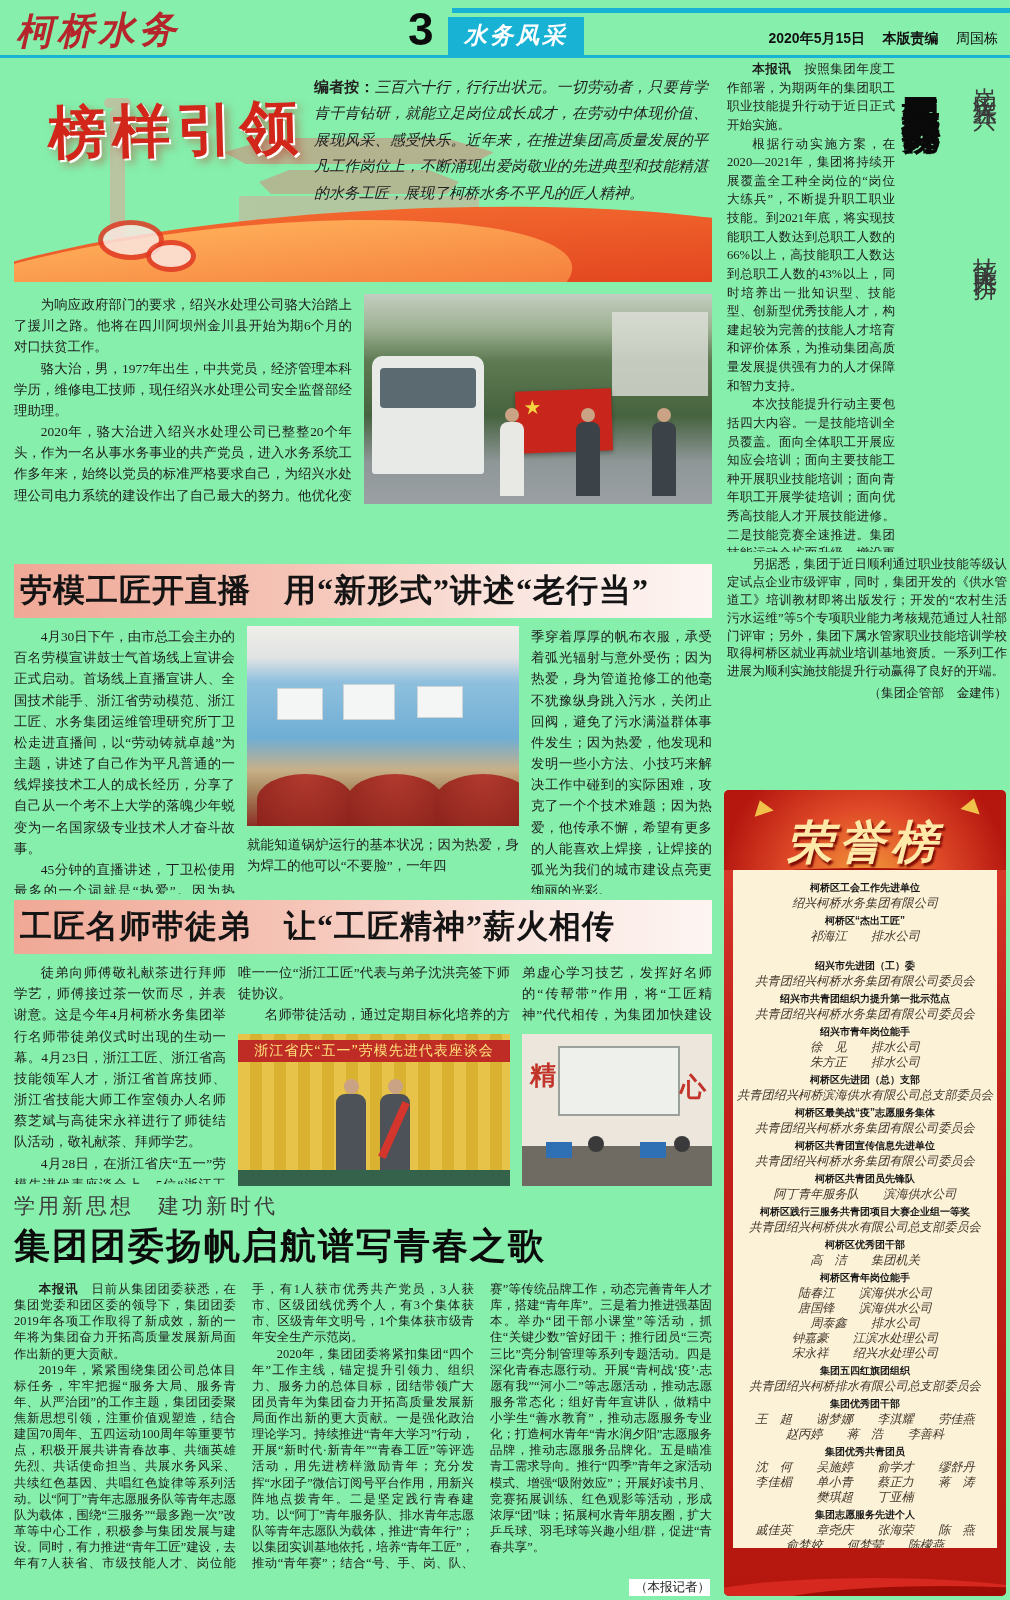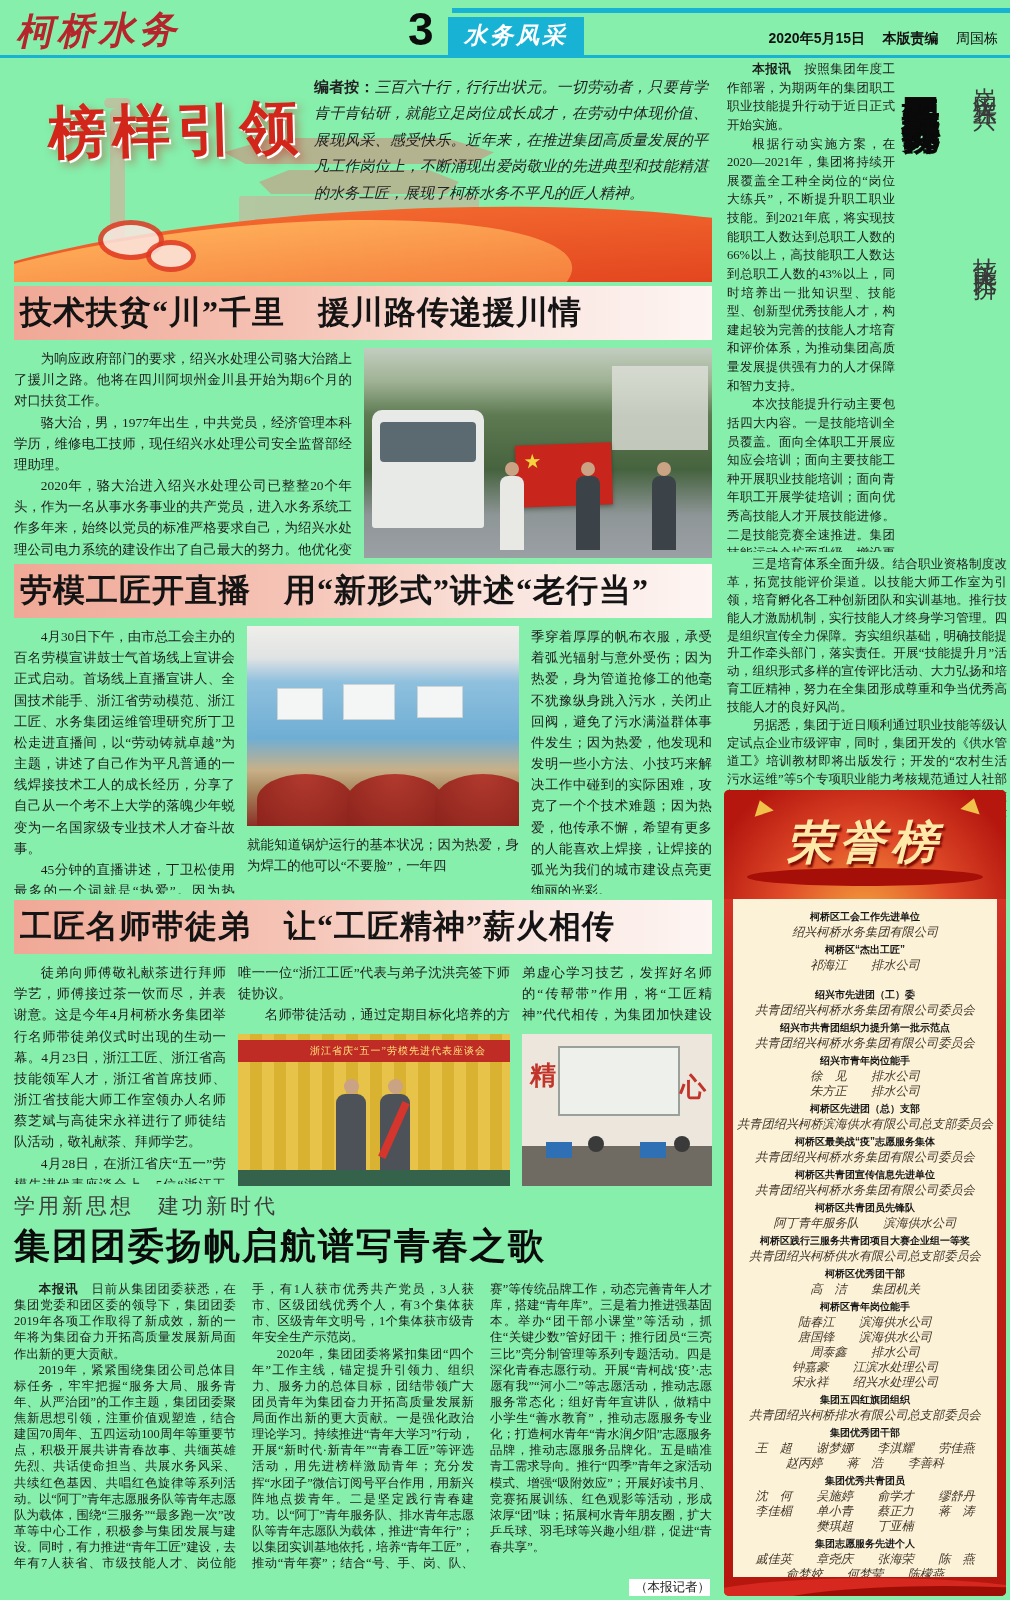--- a/index.html
+++ b/index.html
@@ -59,21 +59,21 @@
   .ph1 .bus .win{position:absolute;left:8px;top:12px;width:96px;height:40px;background:#5a6a70;border-radius:4px;}
   .ph1 .flag{position:absolute;left:152px;top:96px;width:96px;height:62px;background:#c8251c;transform:rotate(-2deg);box-shadow:0 2px 4px rgba(0,0,0,.3);}
   .ph1 .flag span{position:absolute;left:8px;top:4px;color:#f5d23f;font-size:20px;}
   .ph1 .fig{position:absolute;width:24px;height:74px;border-radius:8px 8px 0 0;background:#3c4348;bottom:8px;}
   .ph1 .fig:before{content:"";position:absolute;left:5px;top:-14px;width:14px;height:14px;border-radius:50%;background:#caa284;}
   .ph2{width:272px;height:200px;background:linear-gradient(180deg,#efeeea 0%,#e0e3e3 16%,#8fc0de 28%,#6faed4 56%,#c8b088 72%,#a8885e 82%,#8c2f26 100%);}
   .ph2 .board{position:absolute;background:#f4f6f5;border:1px solid #cdd4d6;}
   .ph2 .cloth{position:absolute;bottom:0;width:96px;height:52px;background:radial-gradient(ellipse at 50% 0,#b23a2e,#8c231c);border-radius:50% 50% 0 0;}
   .ph3{width:272px;height:152px;background:repeating-linear-gradient(90deg,#e7c34a 0 12px,#d9b232 12px 24px);}
   .ph3 .banner{position:absolute;left:0;top:6px;width:100%;height:22px;background:#bf2c26;color:#ffe27a;
-      font-size:10px;display:flex;align-items:center;justify-content:center;letter-spacing:1px;padding-left:24px;}
+      font-size:14px;display:flex;align-items:center;justify-content:center;letter-spacing:1px;}
   .ph3 .fig{position:absolute;width:30px;height:78px;background:#4c5258;border-radius:9px 9px 0 0;bottom:14px;}
   .ph3 .fig:before{content:"";position:absolute;left:8px;top:-15px;width:15px;height:15px;border-radius:50%;background:#caa284;}
   .ph3 .sash{position:absolute;width:8px;height:60px;background:#d4352c;transform:rotate(24deg);top:6px;left:10px;}
   .ph3 .table{position:absolute;left:0;bottom:0;width:100%;height:16px;background:#35624a;}
   .ph4{width:190px;height:152px;background:#ece6dc;}
   .ph4 .screen{position:absolute;left:36px;top:12px;width:118px;height:66px;background:#eef0ec;border:2px solid #9aa09a;}
   .ph4 .glyph{position:absolute;color:#c2342a;font-weight:900;font-size:26px;}
   .ph4 .desk{position:absolute;left:0;bottom:0;width:100%;height:40px;background:#6f6a62;}
   .ph4 .mon{position:absolute;bottom:28px;width:26px;height:16px;background:#2f6fb3;}
   .ph4 .head{position:absolute;bottom:34px;width:16px;height:16px;border-radius:50%;background:#3a3a3a;}
@@ -102,21 +102,21 @@
   .ra-sub1{right:2px;top:8px;}
   .ra-sub2{right:2px;top:178px;}
   .ra-title{position:absolute;left:0;top:6px;writing-mode:vertical-rl;font-family:"Liberation Sans",sans-serif;
       font-weight:900;font-size:38px;color:#0a0a0a;letter-spacing:2px;}
   .ra-full{margin-top:4px;font-size:12.6px;line-height:1.42;text-align:justify;}
   .ra-full p{margin:0;text-indent:2em;}
   .ra-byline{text-align:right;font-size:12.6px;margin-top:4px;}
   
   #honor{position:absolute;left:724px;top:790px;width:282px;height:806px;
       background:linear-gradient(180deg,#e0402c 0%,#c3241e 30%,#b5170f 100%);border-radius:5px;padding:0;box-sizing:border-box;}
-  .hr-head{position:relative;height:109px;overflow:hidden;border-radius:5px 5px 0 0;
+  .hr-head{position:relative;height:80px;overflow:hidden;border-radius:5px 5px 0 0;
       background:radial-gradient(circle at 50% 120%,#f4a33c 0%,#e04a28 45%,#b5170f 85%);}
   .hr-title{position:absolute;left:0;top:22px;width:100%;text-align:center;
       font-family:"Liberation Sans",sans-serif;font-weight:900;font-style:italic;font-size:46px;color:#ffe9a8;
       letter-spacing:6px;text-shadow:2px 3px 2px #7e0d06;}
   .hr-ribbon{position:absolute;left:50%;transform:translateX(-50%);top:78px;width:236px;height:18px;
       background:#a60f08;border-radius:50%;}
   .flagdeco{position:absolute;width:0;height:0;border-left:10px solid transparent;border-right:10px solid transparent;}
   .hr-panel{position:relative;margin:0 9px;height:678px;background:#fcf2d8;overflow:hidden;padding:8px 4px 0;box-sizing:border-box;}
   .hr-title-line{font-family:"Liberation Sans",sans-serif;font-weight:700;font-size:10px;color:#161616;
       text-align:center;line-height:16px;margin-top:2px;white-space:nowrap;}
@@ -162,21 +162,20 @@
     <div class="wave w3"></div>
     <div class="cloud" style="left:84px;bottom:22px;"></div>
     <div class="cloud" style="left:132px;bottom:10px;width:40px;height:22px;"></div>
     <div class="banner-title">榜样引领</div>
     <div class="editor-note">
       <b>编者按：</b><span>三百六十行，行行出状元。一切劳动者，只要肯学肯干肯钻研，就能立足岗位成长成才，在劳动中体现价值、展现风采、感受快乐。近年来，在推进集团高质量发展的平凡工作岗位上，不断涌现出爱岗敬业的先进典型和技能精湛的水务工匠，展现了柯桥水务不平凡的匠人精神。</span>
     </div>
   </div>
 
   <div id="art1" class="art">
-    <div class="hl-bar">技术扶贫“川”千里　援川路传递援川情</div>
     <div class="a1-row">
       <div class="a1-text btxt">
         <p>为响应政府部门的要求，绍兴水处理公司骆大治踏上了援川之路。他将在四川阿坝州金川县开始为期6个月的对口扶贫工作。</p>
         <p>骆大治，男，1977年出生，中共党员，经济管理本科学历，维修电工技师，现任绍兴水处理公司安全监督部经理助理。</p>
         <p>2020年，骆大治进入绍兴水处理公司已整整20个年头，作为一名从事水务事业的共产党员，进入水务系统工作多年来，始终以党员的标准严格要求自己，为绍兴水处理公司电力系统的建设作出了自己最大的努力。他优化变电所运行模式，节省了变电所的人力资源；他向公司提出35kV供电外线技改方案，极大地提升了公司整体供电的可靠性、稳定性和经济性。连续两年被公司评为“节能降耗”先进个人，多次被评为公司年度安全先进，还被聘为公司高压电气责任工程师。</p>
       </div>
       <div class="photo ph1">
         <div class="building"></div>
         <div class="bus">
             <div class="win"></div>
@@ -275,21 +274,20 @@
         <p>根据行动实施方案，在2020—2021年，集团将持续开展覆盖全工种全岗位的“岗位大练兵”，不断提升职工职业技能。到2021年底，将实现技能职工人数达到总职工人数的66%以上，高技能职工人数达到总职工人数的43%以上，同时培养出一批知识型、技能型、创新型优秀技能人才，构建起较为完善的技能人才培育和评价体系，为推动集团高质量发展提供强有力的人才保障和智力支持。</p>
         <p>本次技能提升行动主要包括四大内容。一是技能培训全员覆盖。面向全体职工开展应知应会培训；面向主要技能工种开展职业技能培训；面向青年职工开展学徒培训；面向优秀高技能人才开展技能进修。二是技能竞赛全速推进。集团技能运动会扩面升级，增设更多竞赛项目，不断扩大技能运动会影响力。加强与各级部门以及行业协会的合作，积极争取技能竞赛承办资格，每年承办两场区级以上技能竞赛活动。</p>
       </div>
       <div class="ra-head">
         <div class="ra-sub1">岗位大练兵</div>
         <div class="ra-sub2">技能大比拼</div>
         <div class="ra-title">集团开展职业技能提升行动</div>
       </div>
     </div>
     <div class="ra-full">
-      <p>三是培育体系全面升级。结合职业资格制度改革，拓宽技能评价渠道。以技能大师工作室为引领，培育孵化各工种创新团队和实训基地。推行技能人才激励机制，实行技能人才终身学习管理。四是组织宣传全力保障。夯实组织基础，明确技能提升工作牵头部门，落实责任。开展“技能提升月”活动，组织形式多样的宣传评比活动、大力弘扬和培育工匠精神，努力在全集团形成尊重和争当优秀高技能人才的良好风尚。</p>
       <p>另据悉，集团于近日顺利通过职业技能等级认定试点企业市级评审，同时，集团开发的《供水管道工》培训教材即将出版发行；开发的“农村生活污水运维”等5个专项职业能力考核规范通过人社部门评审；另外，集团下属水管家职业技能培训学校取得柯桥区就业再就业培训基地资质。一系列工作进展为顺利实施技能提升行动赢得了良好的开端。</p>
     </div>
     <div class="ra-byline">（集团企管部　金建伟）</div>
   </div>
 
   <div id="honor">
     <div class="hr-head">
       <div class="flagdeco" style="left:28px;top:10px;border-bottom:14px solid #f0c24a;transform:rotate(-18deg);"></div>
       <div class="flagdeco" style="right:24px;top:8px;border-bottom:14px solid #f0c24a;transform:rotate(16deg);"></div>
       <div class="hr-ribbon"></div>

